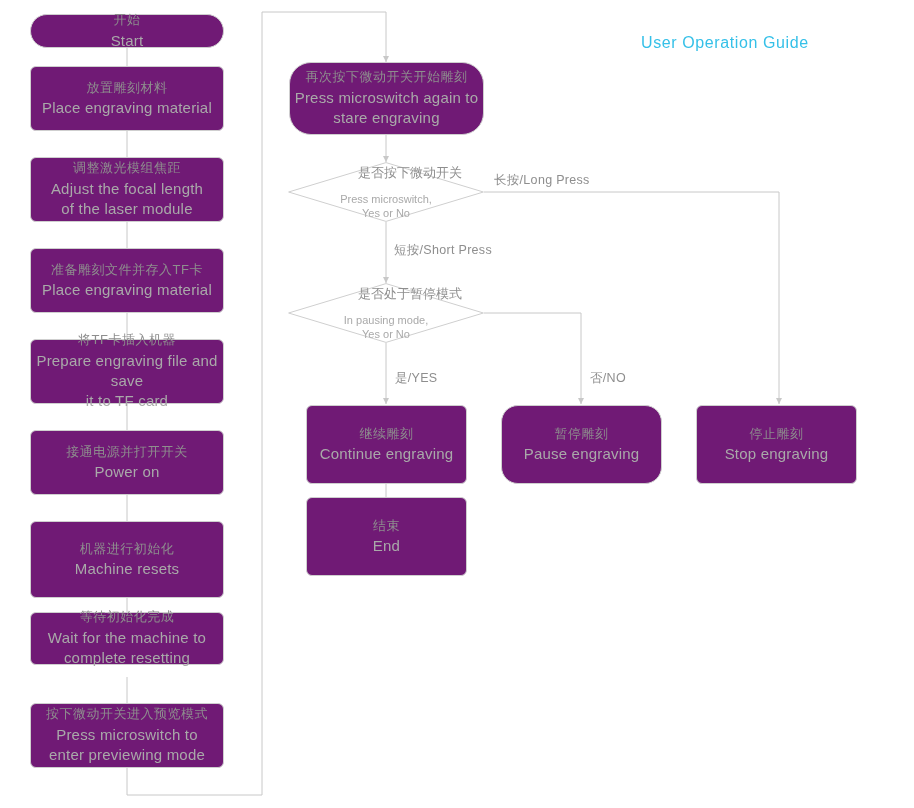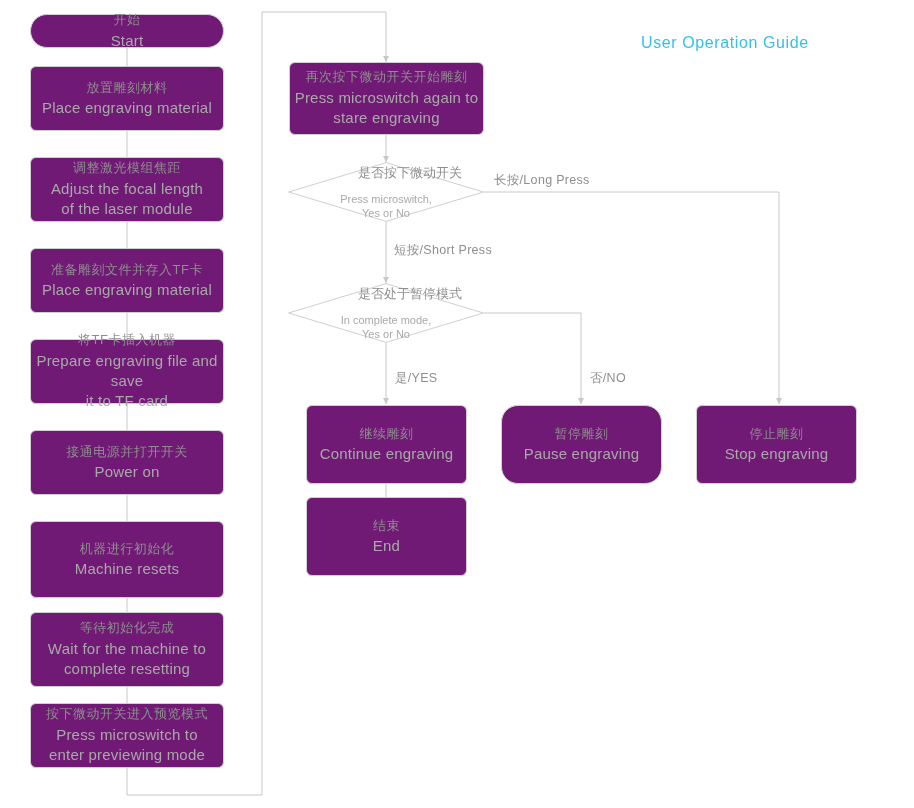--- a/index.html
+++ b/index.html
@@ -145,33 +145,33 @@
   <div class="node" style="left:30px;top:430px;width:194px;height:65px;">
     <div class="cn">接通电源并打开开关</div>
     <div class="en">Power on</div>
   </div>
 
   <div class="node" style="left:30px;top:521px;width:194px;height:77px;">
     <div class="cn">机器进行初始化</div>
     <div class="en">Machine resets</div>
   </div>
 
-  <div class="node" style="left:30px;top:612px;width:194px;height:75px;">
+  <div class="node" style="left:30px;top:612px;width:194px;height:53px;">
     <div class="cn">等待初始化完成</div>
     <div class="en" style="white-space:pre-line;">Wait for the machine to
 complete resetting</div>
   </div>
 
   <div class="node" style="left:30px;top:703px;width:194px;height:65px;">
     <div class="cn">按下微动开关进入预览模式</div>
     <div class="en" style="white-space:pre-line;">Press microswitch to
 enter previewing mode</div>
   </div>
 
-  <div class="node" style="left:289px;top:62px;width:195px;height:73px;">
+  <div class="node" style="left:289px;top:62px;width:195px;height:73px;border-radius:22px;">
     <div class="cn">再次按下微动开关开始雕刻</div>
     <div class="en" style="white-space:pre-line;">Press microswitch again to
 stare engraving</div>
   </div>
 
   <div class="diamond" style="left:288px;top:162px;width:196px;height:60px;">
     <svg class="shape" viewBox="0 0 196 60" preserveAspectRatio="none">
       <polygon points="98,0.6 195.4,30 98,59.4 0.6,30" fill="#ffffff" stroke="#cfcfcf" stroke-width="1"></polygon>
     </svg>
     <div class="txt">
@@ -180,21 +180,21 @@
 Yes or No</div>
     </div>
   </div>
 
   <div class="diamond" style="left:288px;top:283px;width:196px;height:60px;">
     <svg class="shape" viewBox="0 0 196 60" preserveAspectRatio="none">
       <polygon points="98,0.6 195.4,30 98,59.4 0.6,30" fill="#ffffff" stroke="#cfcfcf" stroke-width="1"></polygon>
     </svg>
     <div class="txt">
       <div class="cn">是否处于暂停模式</div>
-      <div class="en" style="white-space:pre-line;">In complete mode,
+      <div class="en" style="white-space:pre-line;">In pausing mode,
 Yes or No</div>
     </div>
   </div>
 
   <div class="node" style="left:306px;top:405px;width:161px;height:79px;">
     <div class="cn">继续雕刻</div>
     <div class="en">Continue engraving</div>
   </div>
 
   <div class="node" style="left:501px;top:405px;width:161px;height:79px;border-radius:17px;">

